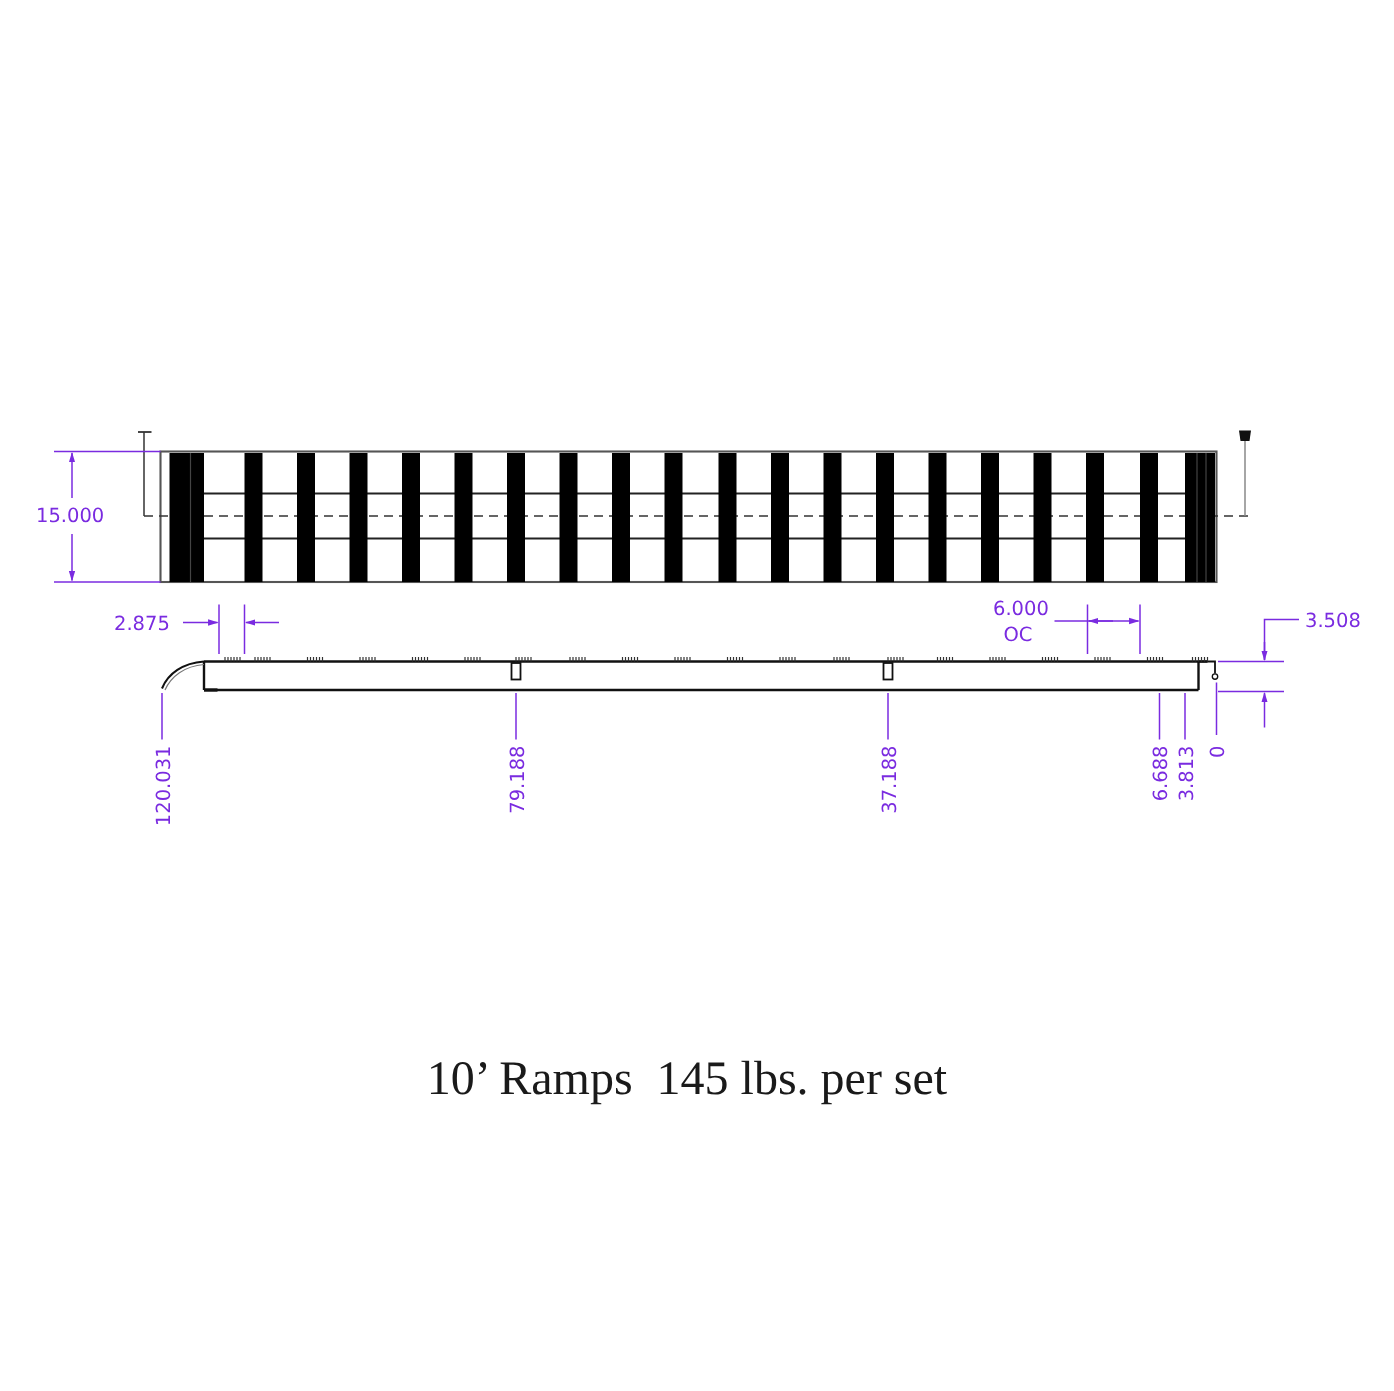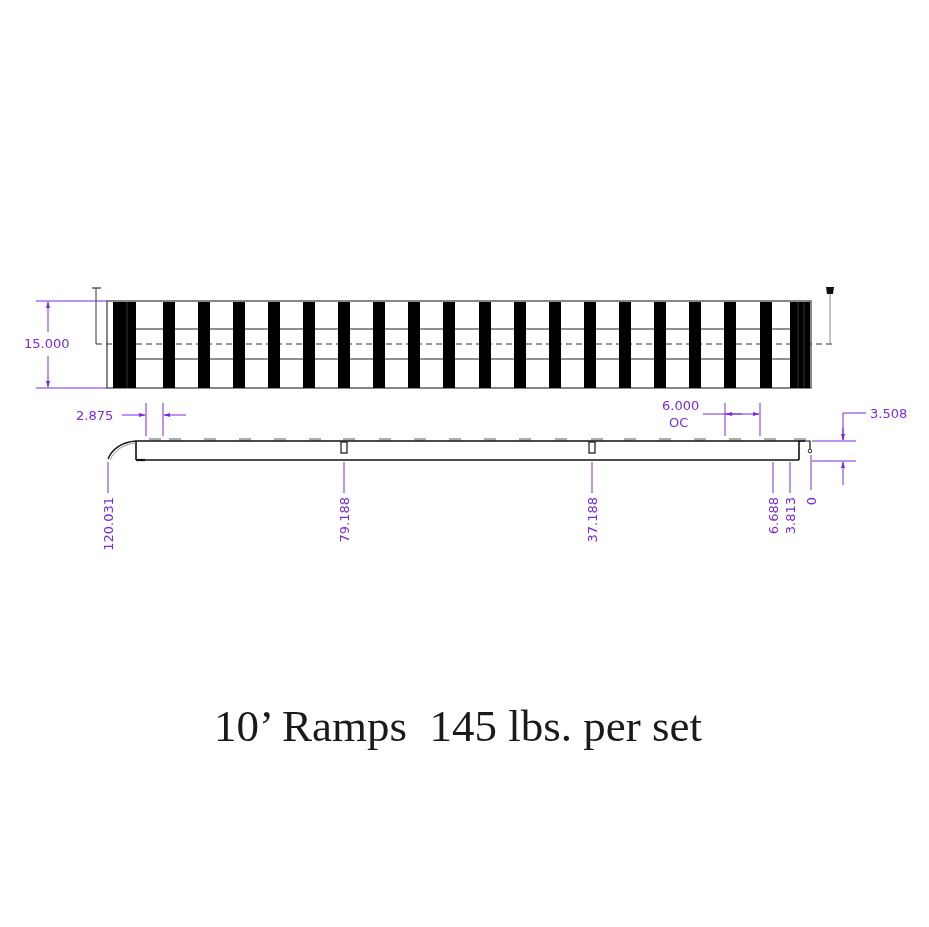--- a/index.html
+++ b/index.html
@@ -3,21 +3,21 @@
   <meta charset="utf-8">
   <style>
     html, body { margin: 0; padding: 0; background: #ffffff; }
     body { width: 929px; height: 927px; position: relative; overflow: hidden; }
     #drawing { position: absolute; left: 0; top: 0; }
     .dim-text { font-family: "DejaVu Sans", "Liberation Sans", sans-serif; font-size: 13px; fill: #7a2be0; }
     .caption {
       position: absolute; left: 0; width: 916px; top: 700px;
       text-align: center;
       font-family: "Liberation Serif", "DejaVu Serif", serif;
-      font-size: 45px; color: #1a1a1a; letter-spacing: 0px; white-space: pre;
+      font-size: 32px; color: #1a1a1a; letter-spacing: 0px; white-space: pre;
     }
   </style>
 </head>
 <body>
 
 <svg id="drawing" width="929" height="927" viewBox="0 0 929 927" xmlns="http://www.w3.org/2000/svg">
   <defs>
     <marker id="arrow" viewBox="0 0 10 10" refX="9" refY="5" markerWidth="7" markerHeight="7" orient="auto-start-reverse">
       <path d="M0,2 L10,5 L0,8 z" fill="#7a2be0"></path>
     </marker>

